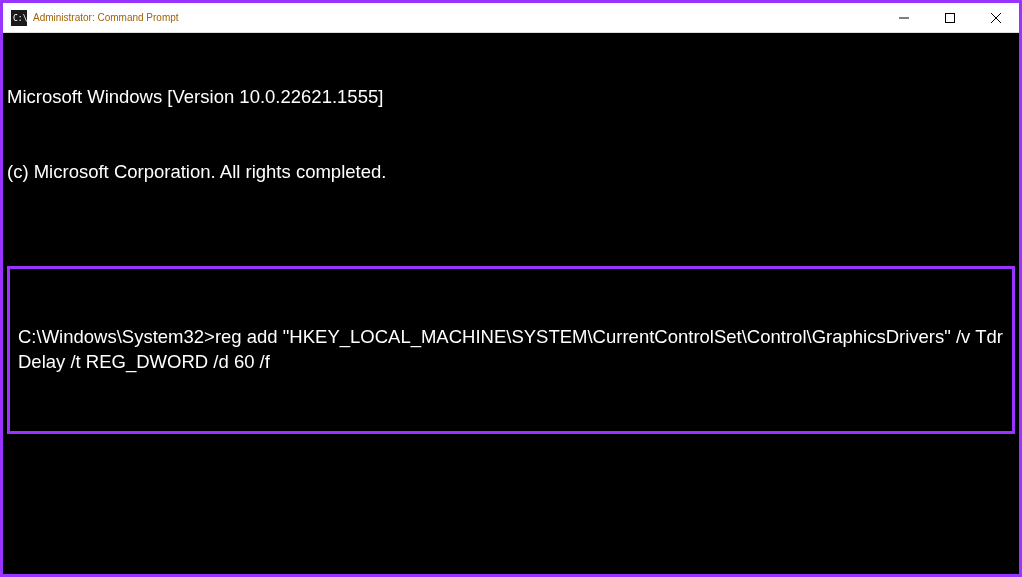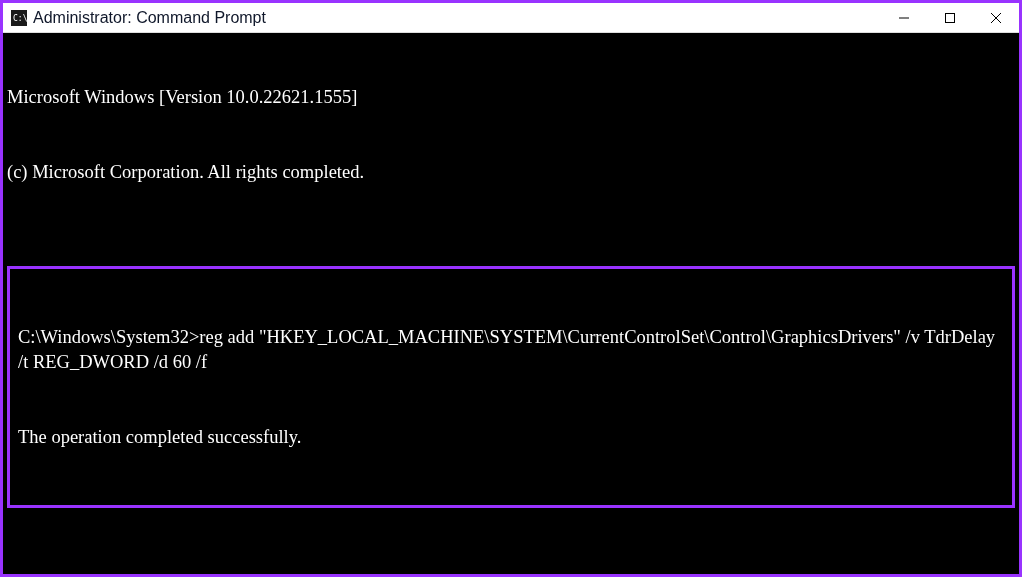--- a/index.html
+++ b/index.html
@@ -29,22 +29,22 @@
       height: 16px;
       margin-left: 8px;
       margin-right: 6px;
       display: inline-flex;
       align-items: center;
       justify-content: center;
     }
     .app-icon svg { display: block; }
     .title-text {
       font-family: "Segoe UI", Tahoma, sans-serif;
-      font-size: 16px;
-      color: #0f172a;
+      font-size: 10px;
+      color: #a16207;
       flex: 1;
     }
     .win-controls {
       display: flex;
       height: 100%;
     }
     .win-btn {
       width: 46px;
       height: 100%;
       display: flex;
@@ -52,21 +52,21 @@
       justify-content: center;
       font-family: "Segoe UI", sans-serif;
       font-size: 10px;
       color: #000;
     }
     .win-btn svg { display: block; }
     .terminal {
       flex: 1;
       background: #000000;
       color: #ffffff;
-      font-family: Liberation Serif, serif;
+      font-family: Liberation Sans, sans-serif;
       font-size: 18.5px;
       line-height: 1.35;
       padding: 2px 4px 4px 4px;
       overflow: hidden;
       white-space: pre-wrap;
       word-break: break-all;
       position: relative;
     }
     .term-line { white-space: pre-wrap; word-break: break-all; }
     .highlight-box {
@@ -107,21 +107,20 @@
       </div>
     </div>
   </div>
 
   <div class="terminal">
     <div class="term-line">Microsoft Windows [Version 10.0.22621.1555]</div>
     <div class="term-line">(c) Microsoft Corporation. All rights completed.</div>
 
     <div class="highlight-box">
       <div class="term-line">C:\Windows\System32&gt;reg add "HKEY_LOCAL_MACHINE\SYSTEM\CurrentControlSet\Control\GraphicsDrivers" /v TdrDelay /t REG_DWORD /d 60 /f</div>
-      <div class="term-line">The operation completed successfully.</div>
     </div>
 
     
 
     
   </div>
 
 </div>
 
 </body></html>

